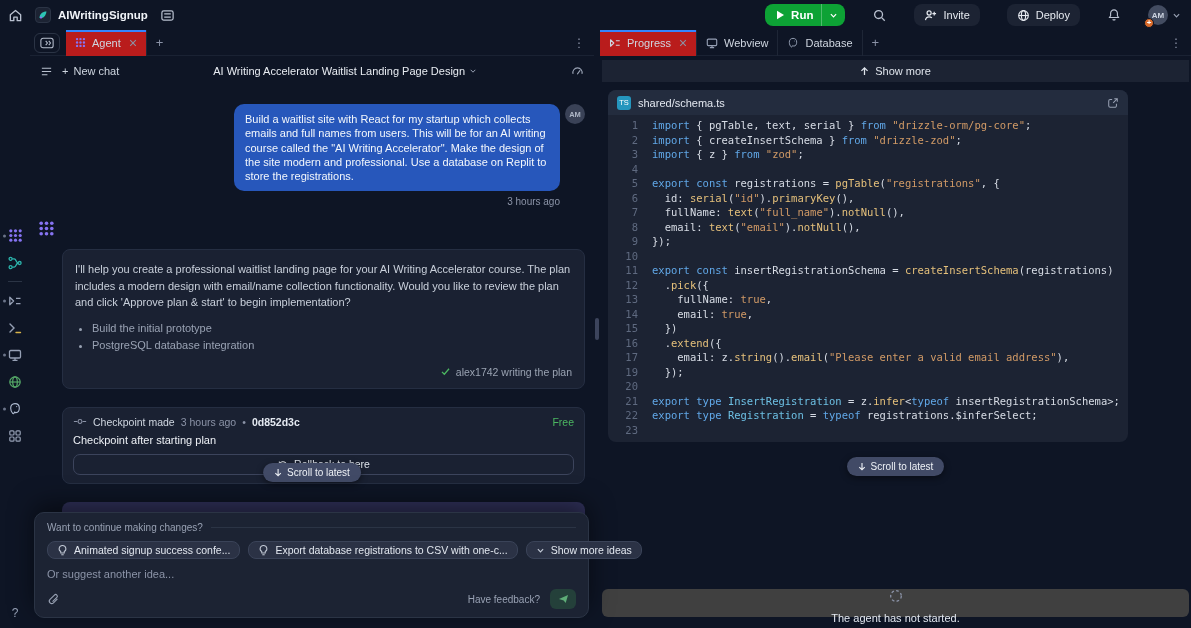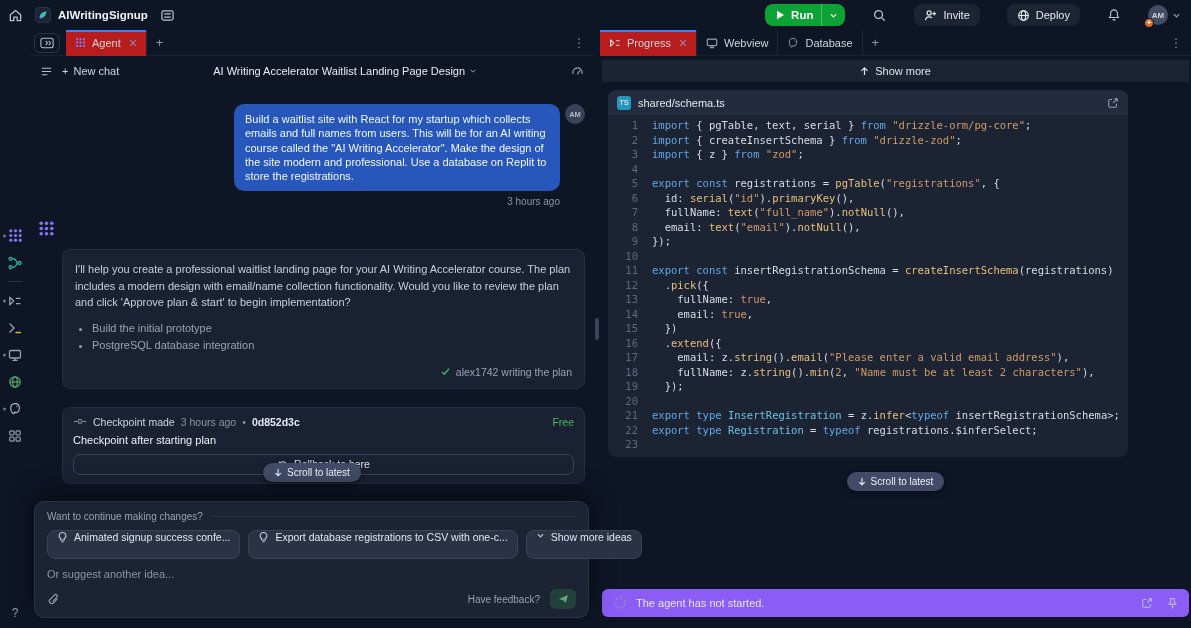--- a/index.html
+++ b/index.html
@@ -76,21 +76,21 @@
   .left-pill { position:absolute; top:377px; left:50%; transform:translateX(-50%); z-index:3; }
 
   .task-card { margin:18px 9px 0 32px; background:#31325c; border-radius:8px; padding:8px 10px 12px; display:flex; gap:9px; align-items:flex-start; }
   .task-title { font-size:11.5px; color:#f0f2fa; }
   .task-sub { font-size:10.5px; color:#a2a6cf; margin-top:4px; }
 
   .composer { position:absolute; left:4px; right:5px; bottom:10px; background:#1c2333; border:1px solid #2b3445; border-radius:10px; padding:9px 12px 8px; box-shadow:0 -8px 24px rgba(0,0,0,.5); z-index:5; }
   .composer-head { display:flex; align-items:center; gap:8px; color:#98a1b3; font-size:10px; }
   .composer-head .hr { flex:1; height:1px; background:#2b3445; }
   .chips { display:flex; gap:8px; margin-top:8px; }
-  .chip { display:flex; gap:6px; background:#2b3245; border:1px solid #3a4358; border-radius:8px; padding:0 9px; height:29px; font-size:10.5px; color:#e2e7ef; white-space:nowrap; cursor:pointer; }
+  .chip { display:flex; align-items:center; gap:6px; background:#2b3245; border:1px solid #3a4358; border-radius:8px; padding:0 9px; height:18px; font-size:10.5px; color:#e2e7ef; white-space:nowrap; cursor:pointer; }
   .composer-input { margin-top:9px; font-size:11px; color:#8b93a7; }
   .composer-bottom { display:flex; align-items:center; margin-top:9px; }
   .feedback { margin-left:auto; color:#98a1b3; font-size:10px; cursor:pointer; background:none; border:none; }
   .send-btn { margin-left:10px; width:26px; height:20px; border-radius:6px; background:#24403a; border:none; display:flex; align-items:center; justify-content:center; cursor:pointer; }
 
   
   .panel-gap { width:6px; flex:0 0 6px; position:relative; }
   .resize-handle { position:absolute; top:288px; left:1px; width:4px; height:22px; border-radius:2px; background:#3c445c; cursor:col-resize; }
 
   
@@ -107,21 +107,21 @@
   .code-filename { font-size:11px; color:#e3e8f0; }
   .code-expand { margin-left:auto; color:#98a1b3; cursor:pointer; background:none; border:none; }
   .code-body { padding:3px 0 5px; font-family:"DejaVu Sans Mono",monospace; font-size:10.5px; line-height:14.5px; }
   .code-line { display:flex; }
   .ln { width:30px; text-align:right; color:#5f6a80; flex:0 0 30px; }
   .lc { padding-left:14px; white-space:pre; }
   .tok-k { color:#61a8e8; } .tok-s { color:#d19a66; } .tok-f { color:#e5c07b; }
   .tok-p { color:#d7dce5; } .tok-n { color:#d19a66; } .tok-t { color:#6dc0e4; }
 
   .rp-pill-wrap { text-align:center; margin-top:15px; }
-  .status-bar { position:absolute; left:2px; right:2px; bottom:11px; height:28px; background:#8b5cf6; border-radius:6px; display:flex; align-items:center; gap:9px; padding:0 11px; }
+  .status-bar { position:absolute; left:2px; right:2px; bottom:11px; height:28px; background:#404040; border-radius:6px; display:flex; align-items:center; gap:9px; padding:0 11px;flex-direction:column; }
   .status-text { font-size:11px; color:#e3e8f0; flex:1; }
   .status-icons { display:flex; align-items:center; gap:14px; color:#98a1b3; }
 </style>
 </head>
 <body>
 
 <div class="app">
 
   <header class="topbar">
     <div class="tb-left">
@@ -639,24 +639,20 @@
               </div>
               <div class="code-line">
                 <span class="ln">16</span>
                 <span class="lc"><span class="tok-p">  .</span><span class="tok-f">extend</span><span class="tok-p">({</span></span>
               </div>
               <div class="code-line">
                 <span class="ln">17</span>
                 <span class="lc"><span class="tok-p">    email: z.</span><span class="tok-f">string</span><span class="tok-p">().</span><span class="tok-f">email</span><span class="tok-p">(</span><span class="tok-s">"Please enter a valid email address"</span><span class="tok-p">),</span></span>
               </div>
               <div class="code-line">
-                <span class="ln">18</span>
-                <span class="lc"><span class="tok-p">    fullName: z.</span><span class="tok-f">string</span><span class="tok-p">().</span><span class="tok-f">min</span><span class="tok-p">(</span><span class="tok-n">2</span><span class="tok-p">, </span><span class="tok-s">"Name must be at least 2 characters"</span><span class="tok-p">),</span></span>
-              </div>
-              <div class="code-line">
                 <span class="ln">19</span>
                 <span class="lc"><span class="tok-p">  });</span></span>
               </div>
               <div class="code-line">
                 <span class="ln">20</span>
                 <span class="lc"></span>
               </div>
               <div class="code-line">
                 <span class="ln">21</span>
                 <span class="lc"><span class="tok-k">export</span><span class="tok-p"> </span><span class="tok-k">type</span><span class="tok-p"> </span><span class="tok-t">InsertRegistration</span><span class="tok-p"> = z.</span><span class="tok-f">infer</span><span class="tok-p">&lt;</span><span class="tok-k">typeof</span><span class="tok-p"> insertRegistrationSchema&gt;;</span></span>

